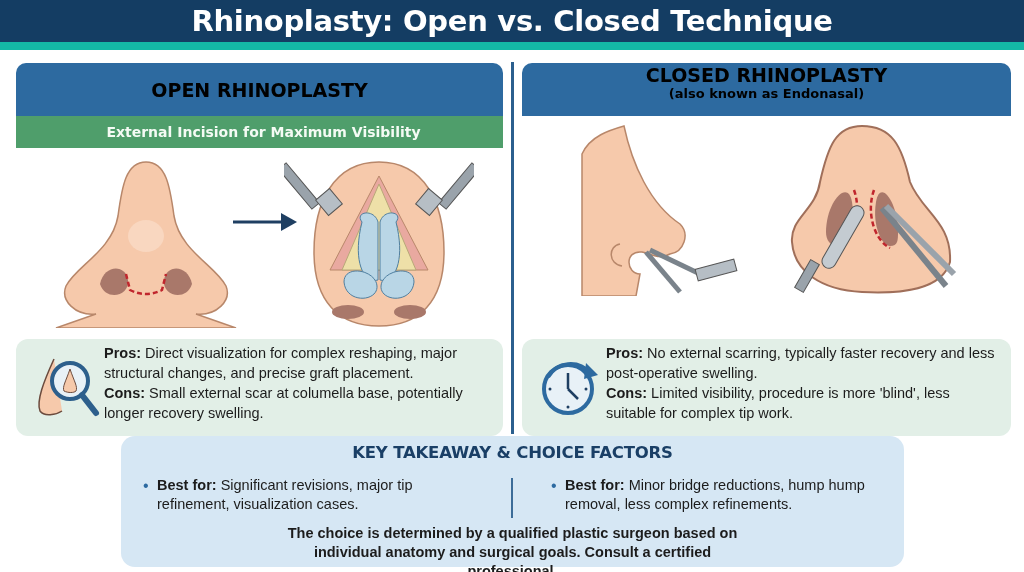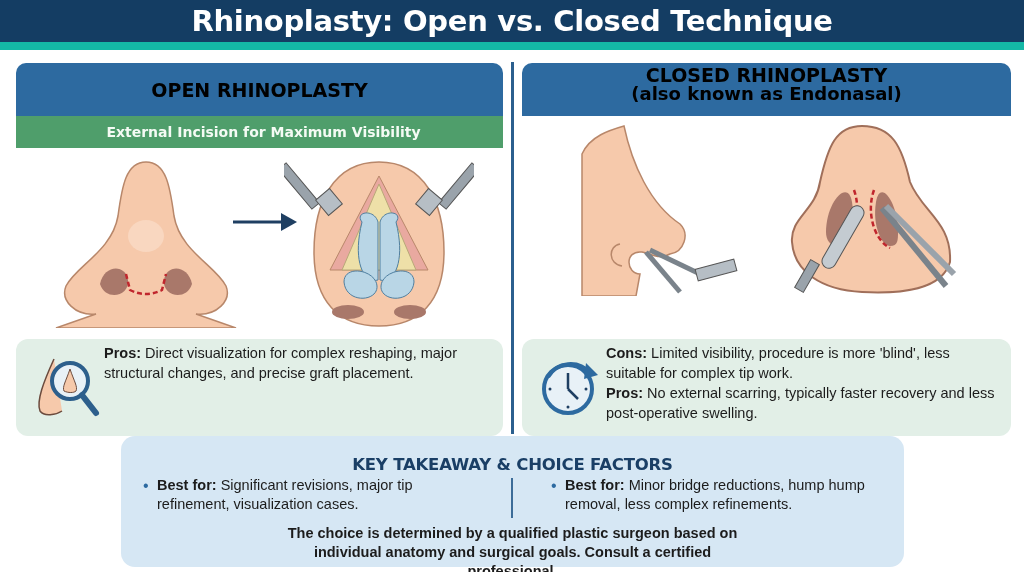--- a/index.html
+++ b/index.html
@@ -6,31 +6,31 @@
   html, body { width: 1024px; height: 572px; overflow: hidden; background: #ffffff; font-family: "Liberation Sans", "DejaVu Sans", sans-serif; }
   .title-bar { position: absolute; left: 0; top: 0; width: 1024px; height: 50px; background: #143d63; display: flex; align-items: center; justify-content: center; border-bottom: 8px solid #14b8a6; }
   .title-bar h1 { color: #ffffff; font-family: "DejaVu Sans", sans-serif; font-weight: bold; font-size: 29px; letter-spacing: -0.3px; }
   .divider { position: absolute; left: 511px; top: 62px; width: 3px; height: 372px; background: #2b5f8e; }
   .panel { position: absolute; top: 63px; width: 487px; }
   .panel.left { left: 16px; }
   .panel.right { left: 522px; width: 489px; }
   .ph { background: #2d6aa0; border-radius: 10px 10px 0 0; color: #000000; text-align: center; font-family: "DejaVu Sans", sans-serif; font-weight: bold; }
   .panel.left .ph { height: 53px; display: flex; align-items: center; justify-content: center; font-size: 19px; }
   .panel.right .ph { height: 53px; font-size: 19px; line-height: 24px; }
-  .ph .sub { display: block; font-size: 18px; font-weight: bold; line-height: 14px; }
+  .ph .sub { display: block; font-size: 13px; font-weight: bold; line-height: 14px; }
   .pg { background: #4f9e6b; color: #f4fbf4; text-align: center; font-family: "DejaVu Sans", sans-serif; font-weight: bold; font-size: 14px; height: 32px; line-height: 32px; padding-left: 8px; }
   .illus { position: relative; height: 188px; }
   .illus svg { position: absolute; top: 0; }
   .pc { position: absolute; top: 276px; left: 0; width: 100%; height: 97px; background: #e2efe7; border-radius: 12px; }
   .pc .icon { position: absolute; left: 18px; top: 12px; width: 66px; height: 70px; }
   .pc .text { position: absolute; left: 88px; top: 4px; right: 8px; font-size: 14.5px; line-height: 20px; color: #1c1c1c; }
   .panel.right .pc .text { left: 84px; }
   .pc b { font-weight: bold; }
   .takeaway { position: absolute; left: 121px; top: 436px; width: 783px; height: 131px; background: #d6e7f4; border-radius: 14px; }
-  .takeaway h2 { text-align: center; color: #1a3f66; font-family: "DejaVu Sans", sans-serif; font-size: 16.5px; font-weight: bold; margin-top: 19px; letter-spacing: -0.2px; }
+  .takeaway h2 { text-align: center; color: #1a3f66; font-family: "DejaVu Sans", sans-serif; font-size: 16.5px; font-weight: bold; margin-top: 7px; letter-spacing: -0.2px; }
   .tk-col { position: absolute; top: 40px; font-size: 14.5px; line-height: 19px; color: #1c1c1c; }
   .tk-col.l { left: 22px; width: 300px; }
   .tk-col.r { left: 277px; width: 330px; left: 430px; }
   .tk-col .bullet { position: absolute; left: 0; top: 0; color: #2d6aa0; font-size: 16px; }
   .tk-col .txt { padding-left: 14px; display: block; }
   .tk-div { position: absolute; left: 390px; top: 42px; width: 2px; height: 40px; background: #3c6c98; }
   .tk-foot { position: absolute; left: 0; right: 0; top: 88px; text-align: center; font-size: 14.5px; line-height: 19px; color: #1c1c1c; }
 </style>
 </head>
 <body>
@@ -79,20 +79,21 @@
   </div>
   <div class="pc">
     <svg class="icon" viewBox="0 0 66 70">
       <path d="M20 8 C10 30 2 50 6 60 C10 66 22 64 28 60" fill="#f6c9ab" stroke="#6b4b3e" stroke-width="1.5"></path>
       <circle cx="36" cy="30" r="18" fill="#e8f1f7" stroke="#2d5f8c" stroke-width="4"></circle>
       <path d="M36 18 C32 30 28 36 30 40 C34 42 40 42 42 40 C44 36 40 30 36 18Z" fill="#f6c9ab" stroke="#6b4b3e" stroke-width="1"></path>
       <line x1="48" y1="44" x2="62" y2="62" stroke="#2d5f8c" stroke-width="6" stroke-linecap="round"></line>
     </svg>
     <div class="text">
       <div><b>Pros:</b><span> Direct visualization for complex reshaping, major structural changes, and precise graft placement.</span></div>
+      <div><b>Cons:</b><span> Small external scar at columella base, potentially longer recovery swelling.</span></div>
     </div>
   </div>
 </div>
 
 <div class="panel right">
   <div class="ph">
     <span>CLOSED RHINOPLASTY</span>
     <span class="sub">(also known as Endonasal)</span>
   </div>
   <div class="illus">
@@ -122,22 +123,22 @@
       <circle cx="32" cy="36" r="24" fill="#e8f1f7" stroke="#2d6aa0" stroke-width="4"></circle>
       <path d="M12 24 A26 26 0 0 1 54 20" fill="none" stroke="#2d6aa0" stroke-width="4"></path>
       <polygon points="50,10 62,22 48,26" fill="#2d6aa0"></polygon>
       <line x1="32" y1="36" x2="32" y2="20" stroke="#1f3f62" stroke-width="2.5"></line>
       <line x1="32" y1="36" x2="42" y2="46" stroke="#1f3f62" stroke-width="2.5"></line>
       <circle cx="14" cy="36" r="1.5" fill="#1f3f62"></circle>
         <circle cx="50" cy="36" r="1.5" fill="#1f3f62"></circle>
         <circle cx="32" cy="54" r="1.5" fill="#1f3f62"></circle>
     </svg>
     <div class="text">
+      <div><b>Pros:</b><span> No external scarring, typically faster recovery and less post-operative swelling.</span></div>
       <div><b>Cons:</b><span> Limited visibility, procedure is more 'blind', less suitable for complex tip work.</span></div>
-      <div><b>Pros:</b><span> No external scarring, typically faster recovery and less post-operative swelling.</span></div>
     </div>
   </div>
 </div>
 
 <div class="takeaway">
   <h2>KEY TAKEAWAY &amp; CHOICE FACTORS</h2>
   <div class="tk-col l">
     <span class="bullet">•</span>
     <span class="txt"><b>Best for:</b><span> Significant revisions, major tip refinement, visualization cases.</span></span>
   </div>

